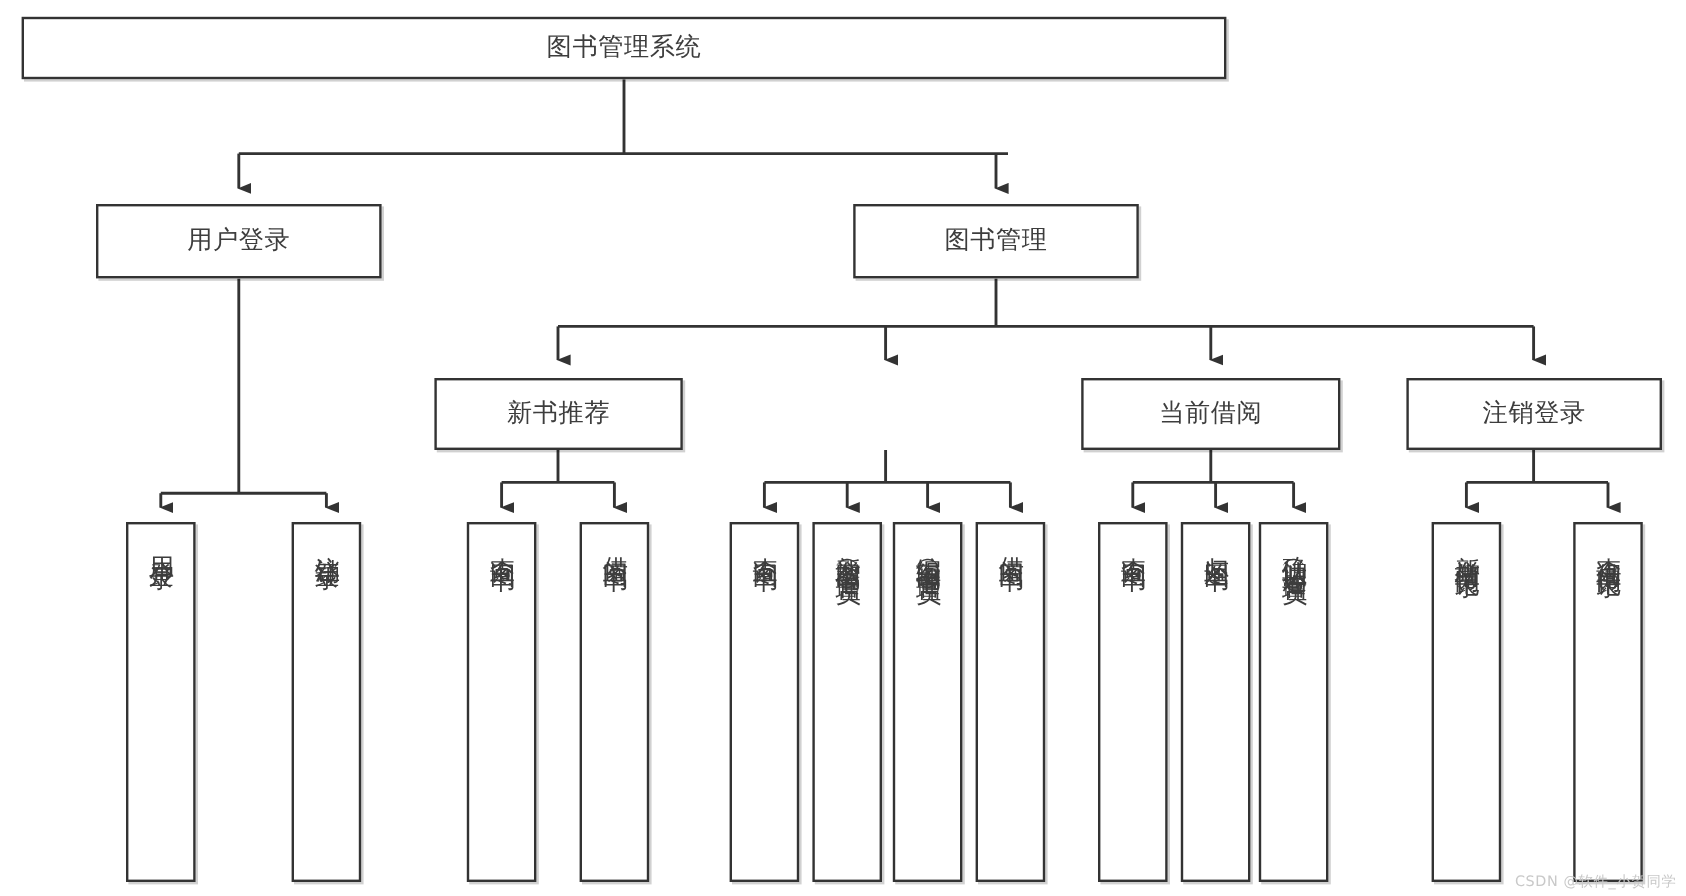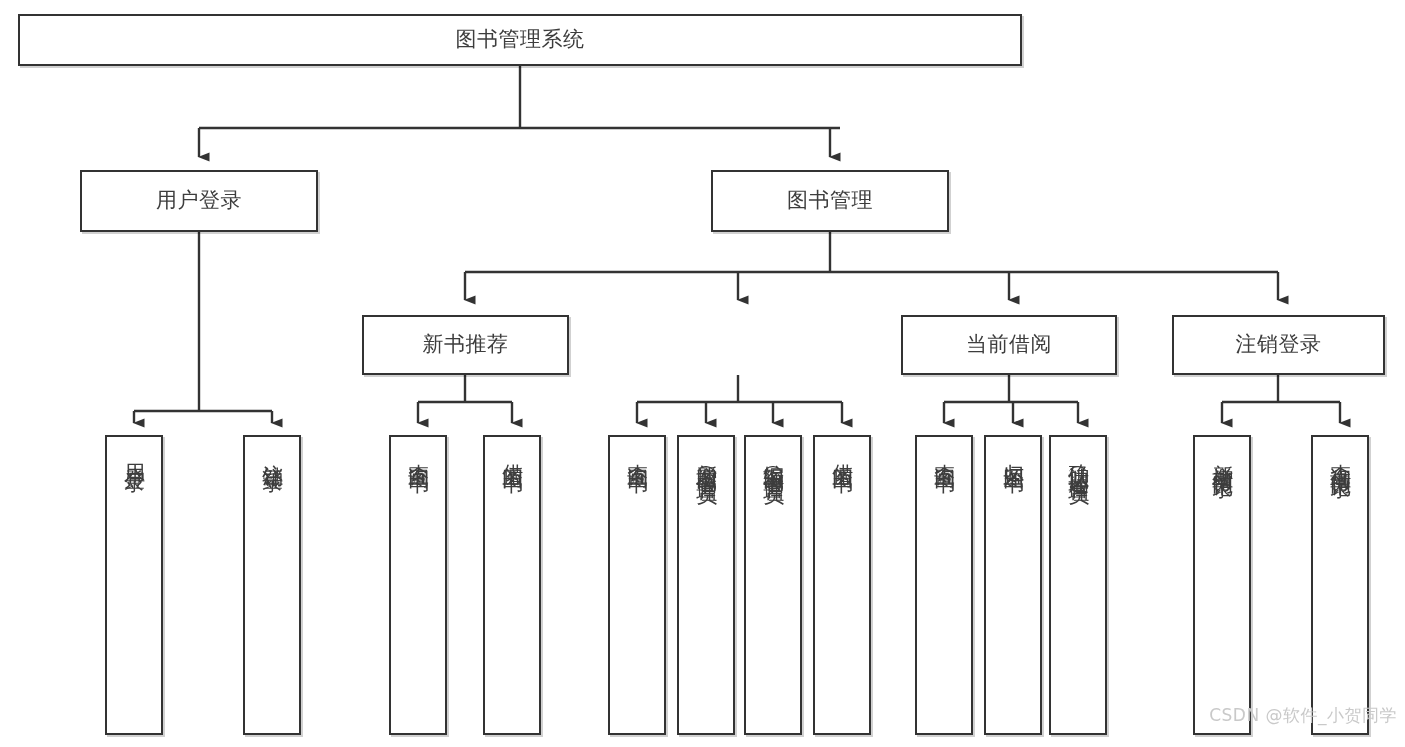--- a/index.html
+++ b/index.html
@@ -63,23 +63,23 @@
     stroke: #333333;
     stroke-width: 2.4;
     fill: none;
   }
   .conn-arrow {
     fill: #333333;
   }
   #watermark {
     position: absolute;
     right: 8px;
-    bottom: 20px;
+    bottom: 4px;
     color: #c9c9c9;
-    font-size: 17px;
+    font-size: 12px;
     white-space: nowrap;
     letter-spacing: 0.5px;
   }
 </style>
 </head>
 <body>
 
 <div id="diagram-root">
 
   <svg class="connectors" viewBox="0 0 1405 747">

